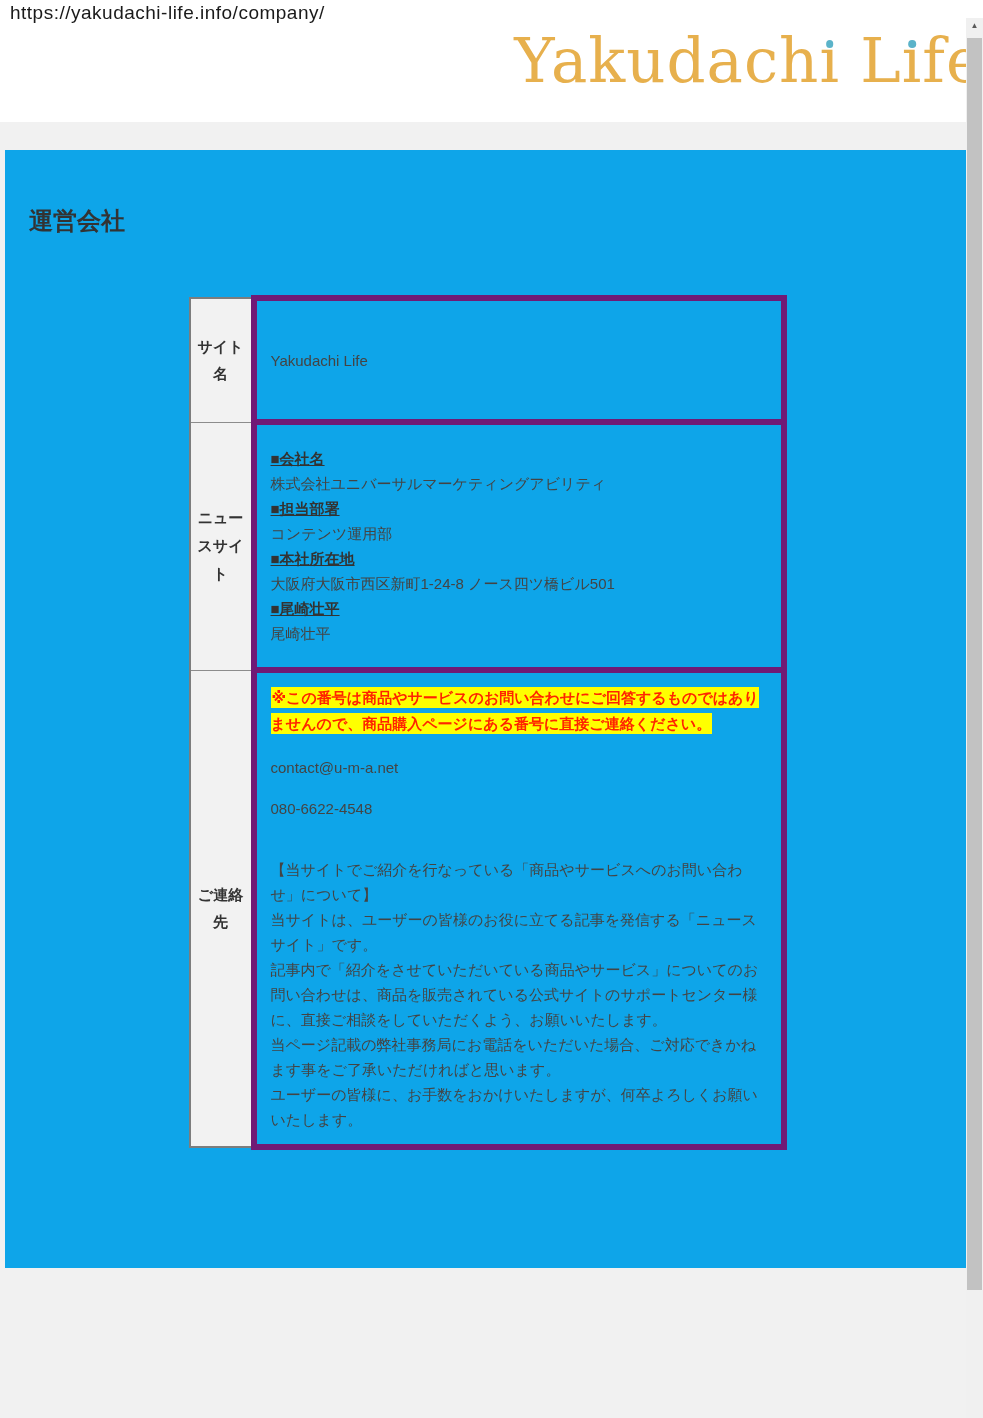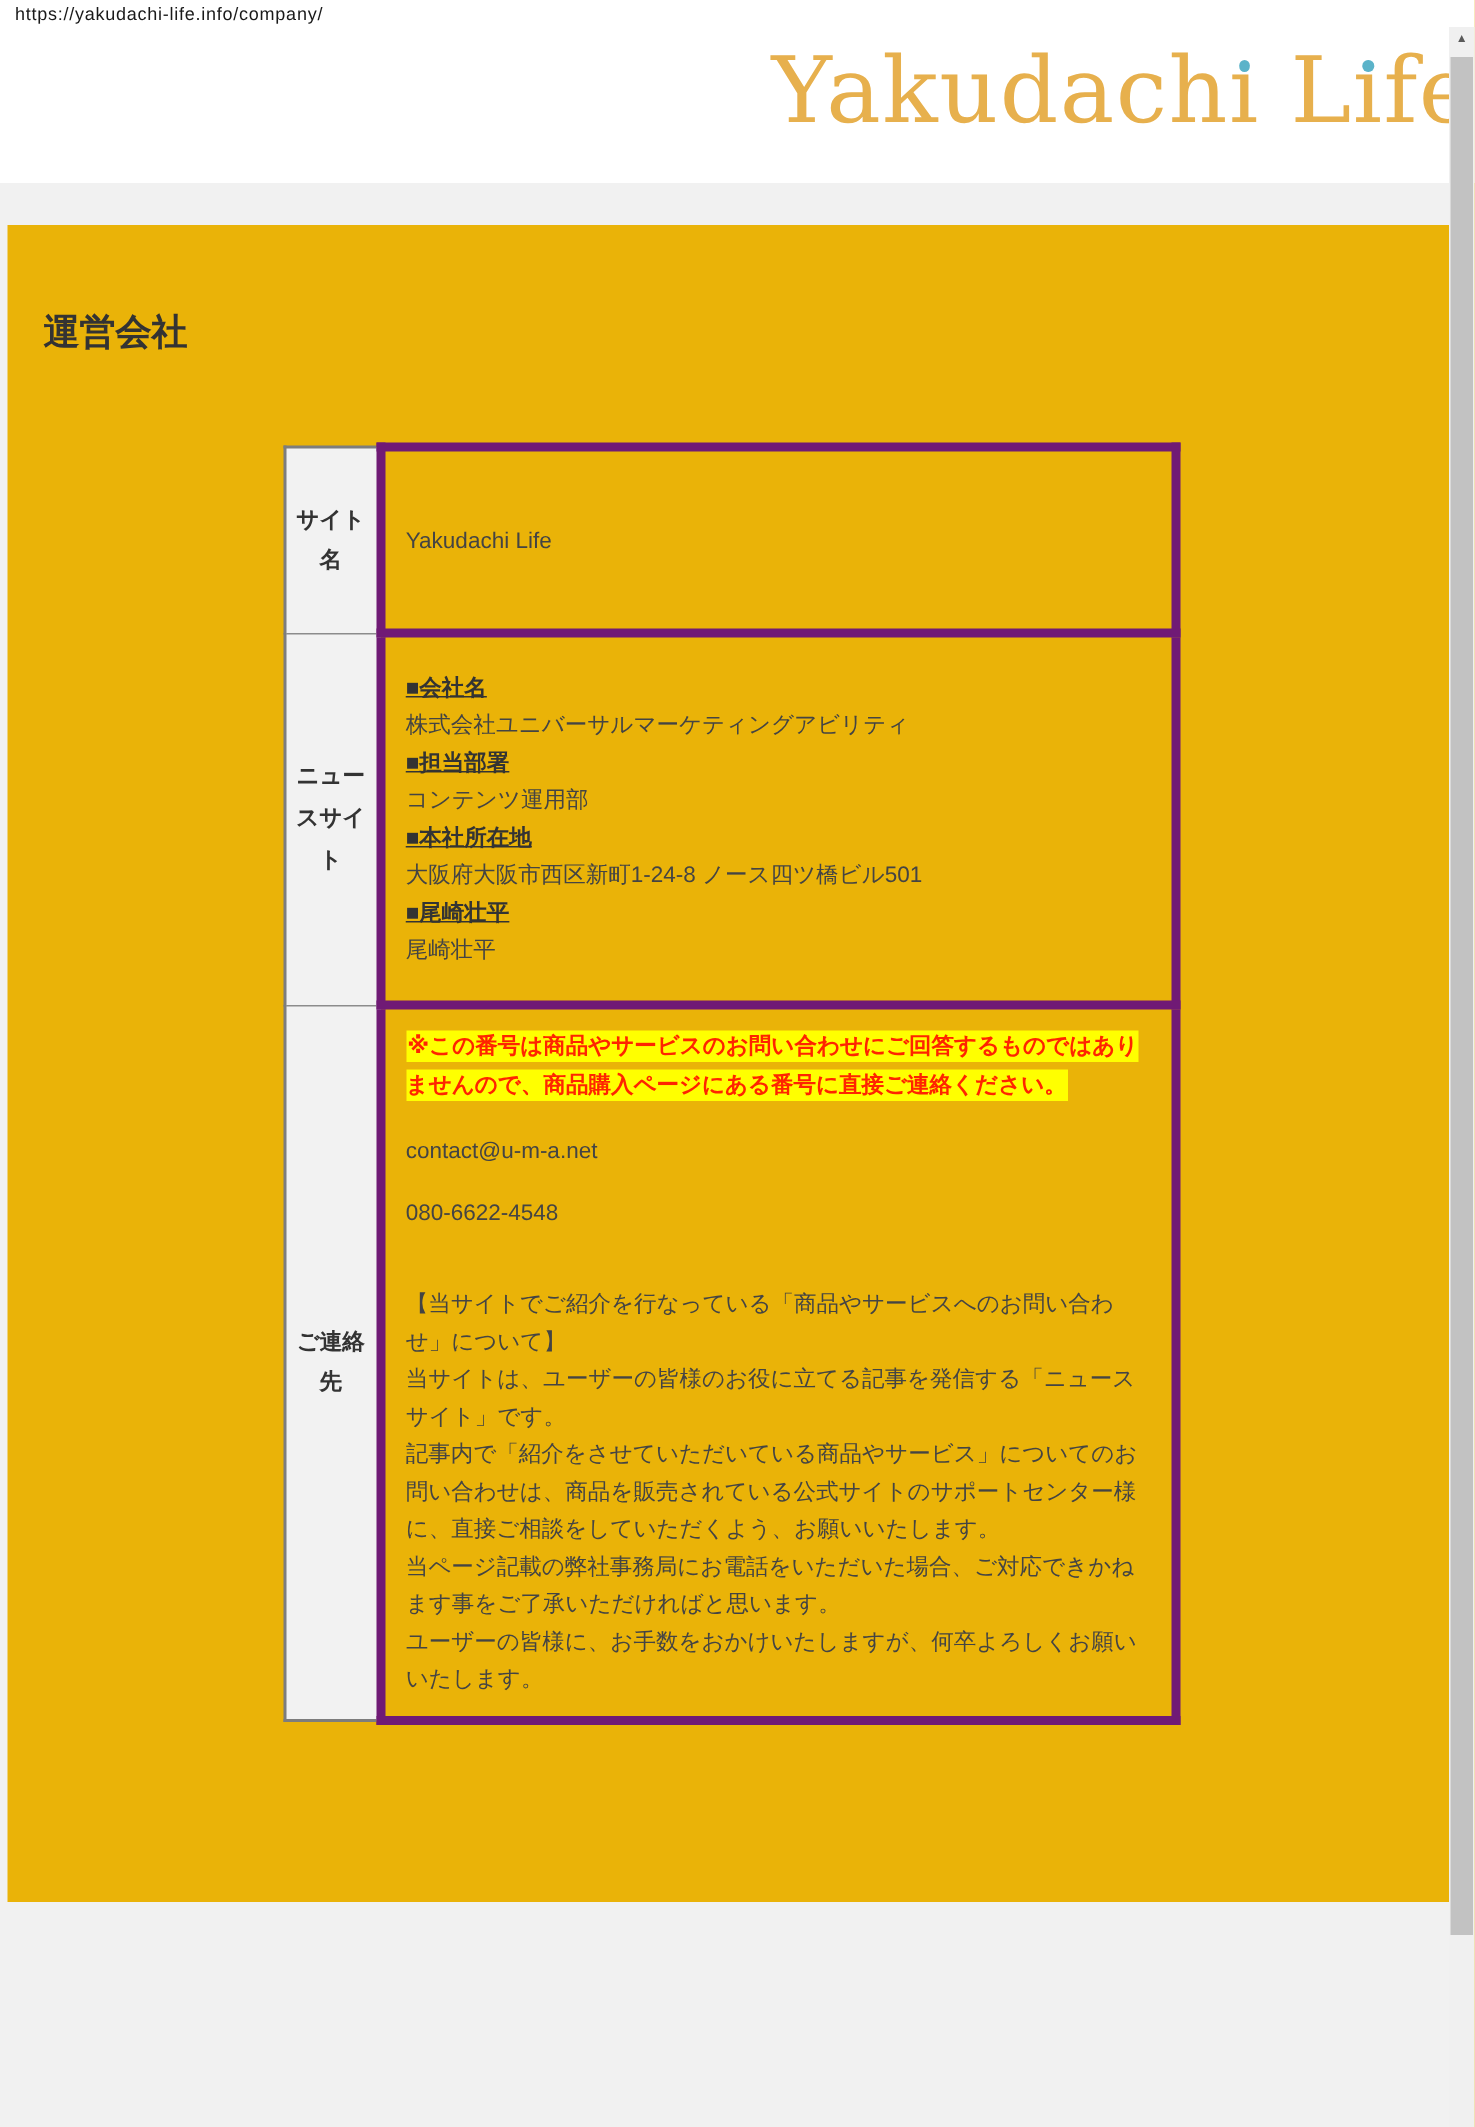--- a/index.html
+++ b/index.html
@@ -7,21 +7,21 @@
     width:983px; height:1418px;
     background:#f1f1f1;
     font-family:"Liberation Sans","DejaVu Sans",sans-serif;
     position:relative;
     overflow:hidden;
     color:#444;
   }
   
   .url-caption {
     position:absolute; top:2px; left:10px;
-    font-size:12px; color:#1a1a1a;
+    font-size:19px; color:#1a1a1a;
     letter-spacing:0.5px;
     z-index:5;
   }
   
   .site-header {
     position:absolute; top:0; left:0;
     width:983px; height:122px;
     background:#ffffff;
   }
   .logo {
@@ -42,21 +42,21 @@
     top:0.165em;
     width:0.125em; height:0.125em;
     border-radius:50%;
     background:#5bb3c9;
   }
   
   .page-card {
     position:absolute;
     top:150px; left:5px;
     width:965px; height:1118px;
-    background:#eab308;
+    background:#0ea5e9;
   }
   .page-title {
     margin:0;
     padding:55px 0 0 24px;
     font-size:24px;
     font-weight:bold;
     color:#333333;
   }
   
   table.company-table {

